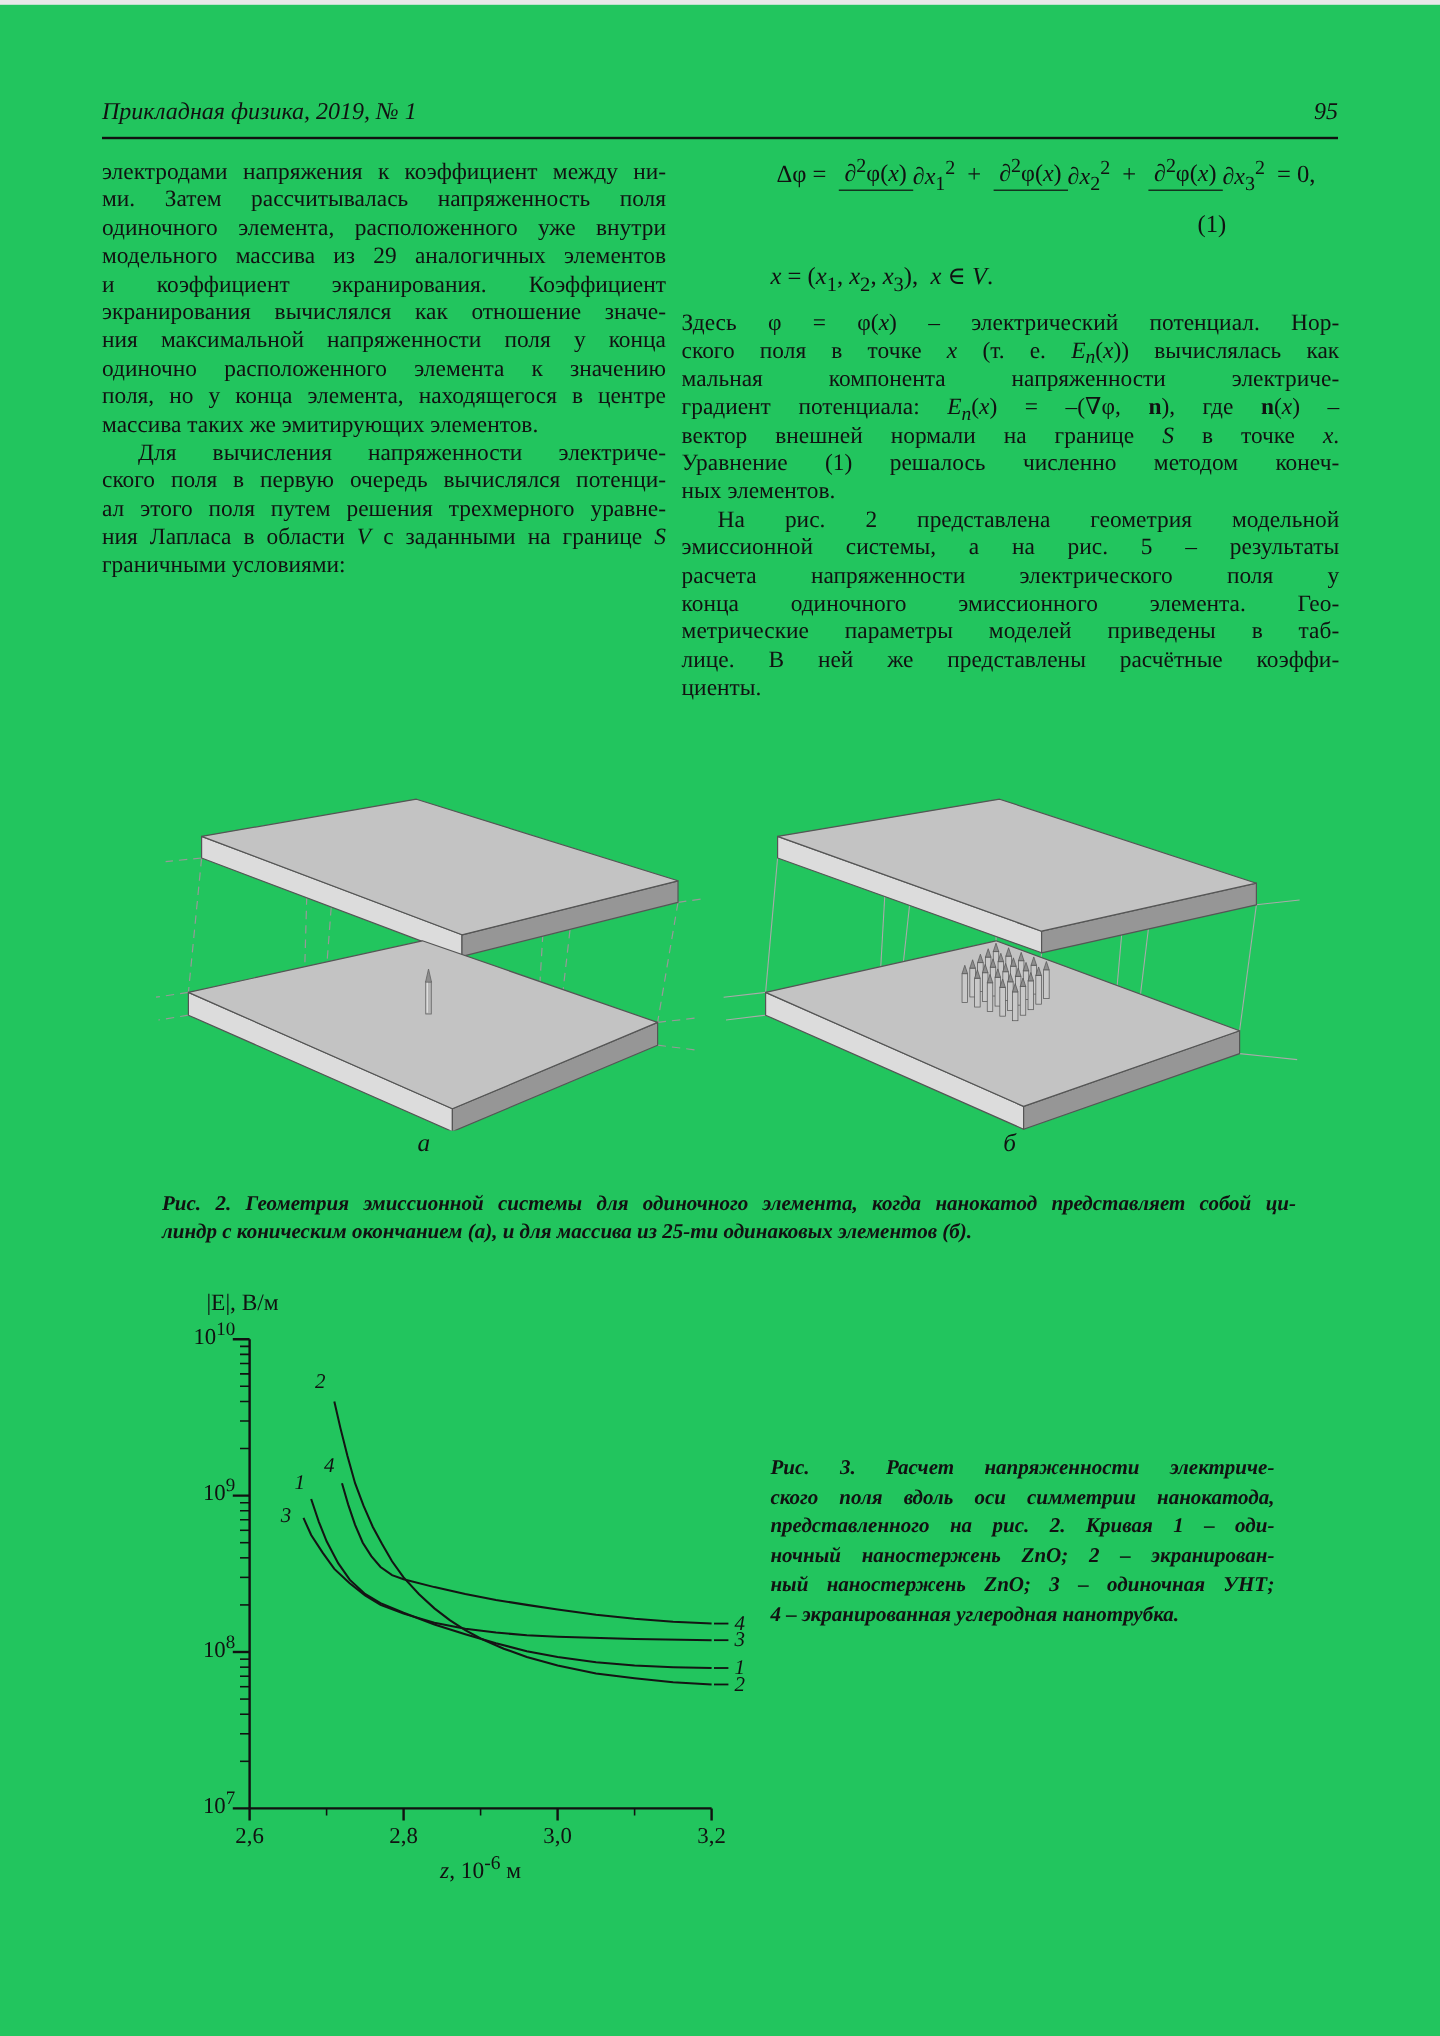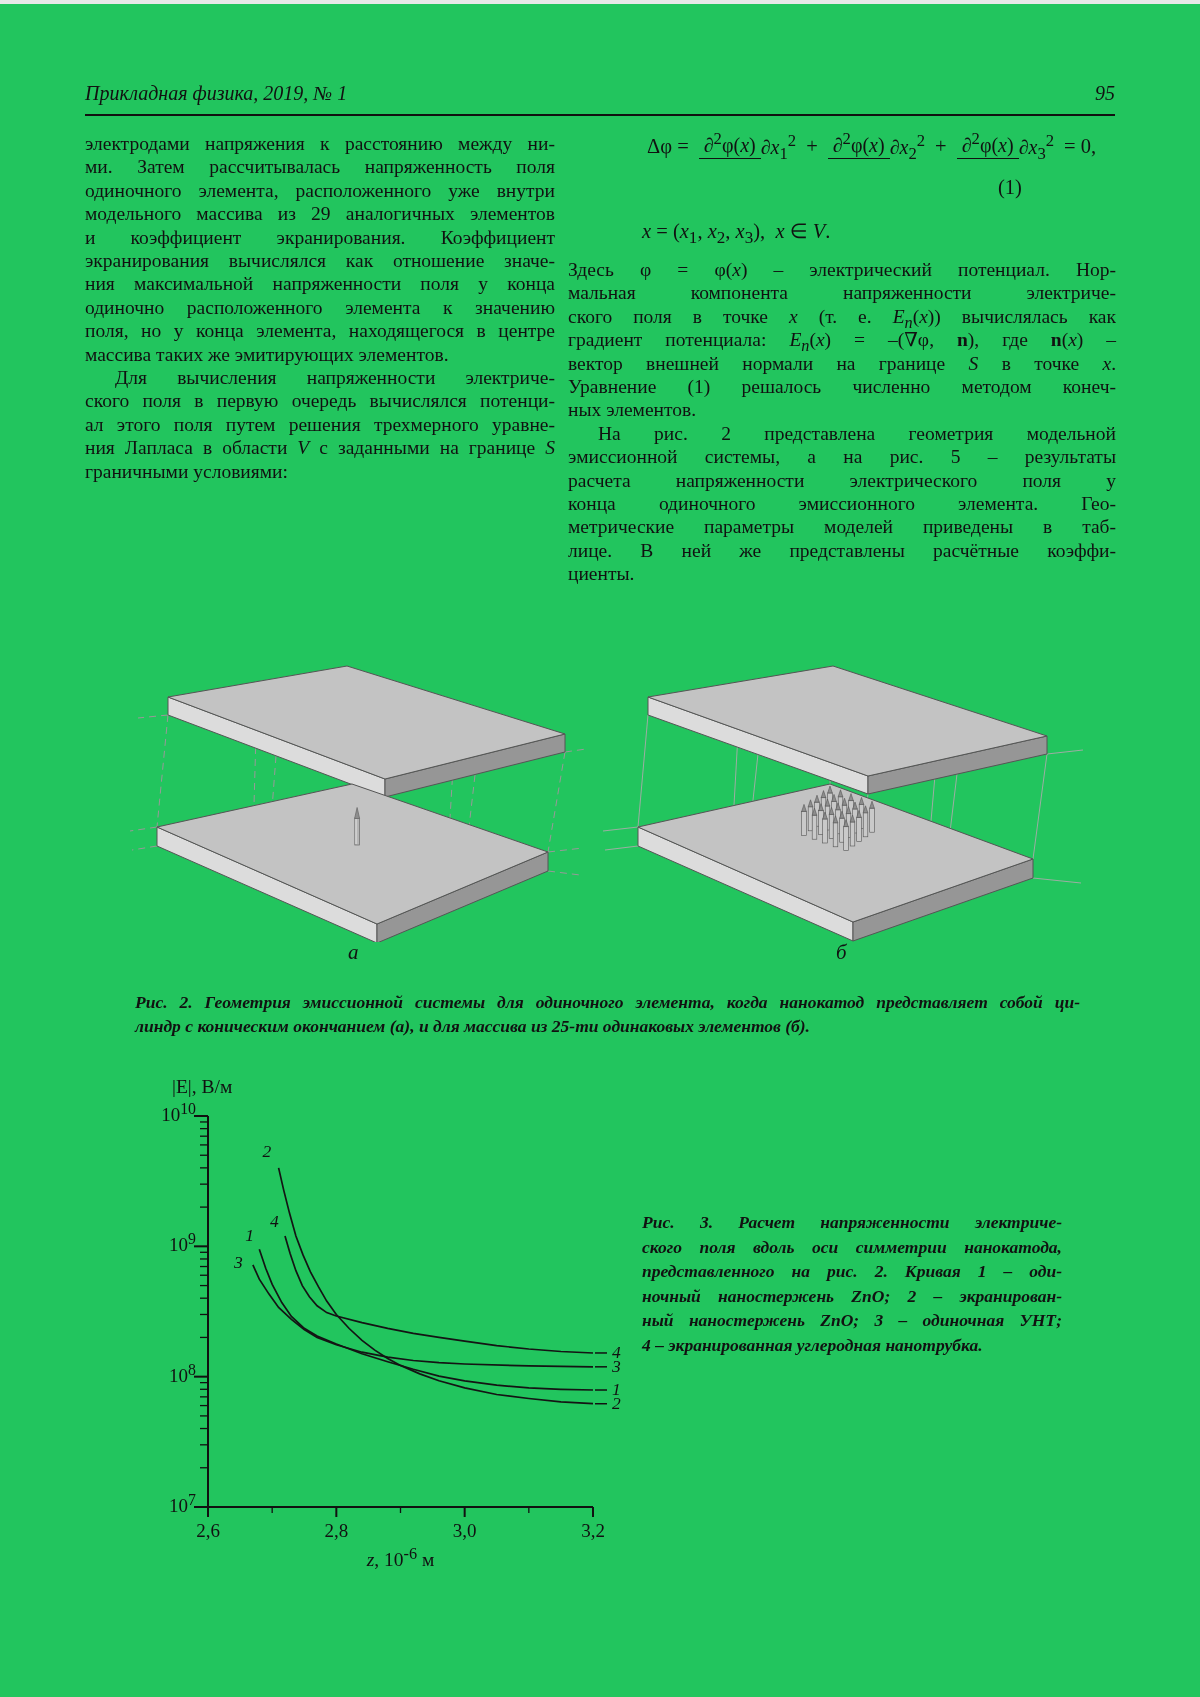--- a/index.html
+++ b/index.html
@@ -17,21 +17,21 @@
   .jl-last { text-align-last:left; }
   .indent > .jl:first-child { text-indent:30px; }
 
   
   .eqn { position:relative; height:126px; }
   .eqn-row { position:absolute; left:74px; top:2px; display:flex; align-items:center; font-size:20.5px; }
   .eqn-row > span { margin:0 5px; }
   .frac { display:inline-flex; flex-direction:row; align-items:center; margin:0 4px; font-size:20px; }
   .frac .num { border-bottom:1.6px solid #111; padding:0 5px 1px 5px; }
   .frac .den { padding-top:1px; }
-  .eqn-l2 { position:absolute; left:74px; top:88px; font-size:20.5px;font-family:Liberation Serif, serif; }
+  .eqn-l2 { position:absolute; left:74px; top:88px; font-size:20.5px; }
   .eqn-no { position:absolute; left:430px; top:44px; font-size:20.5px; }
   sup,sub { line-height:0; }
 
   
   .fig2a { position:absolute; left:128px; top:618px; }
   .fig2b { position:absolute; left:595px; top:612px; }
   .sublab { position:absolute; font-style:italic; font-size:21px; }
   .sublab.a { left:348px; top:936px; }
   .sublab.b { left:836px; top:936px; }
   .cap2 { position:absolute; left:135px; top:986px; width:945px; font-weight:bold; font-style:italic; font-size:17.5px; line-height:24px; }
@@ -54,21 +54,21 @@
 <div class="page">
 
   <div class="hdr">
     <span>Прикладная физика, 2019, № 1</span>
     <span>95</span>
   </div>
   <div class="hdr-rule"></div>
 
   <div class="colL">
     <div>
-        <div class="jl">электродами напряжения к расстоянию между ни-</div>
+        <div class="jl">электродами напряжения к коэффициент между ни-</div>
         <div class="jl">ми. Затем рассчитывалась напряженность поля</div>
         <div class="jl">одиночного элемента, расположенного уже внутри</div>
         <div class="jl">модельного массива из 29 аналогичных элементов</div>
         <div class="jl">и коэффициент экранирования. Коэффициент</div>
         <div class="jl">экранирования вычислялся как отношение значе-</div>
         <div class="jl">ния максимальной напряженности поля у конца</div>
         <div class="jl">одиночно расположенного элемента к значению</div>
         <div class="jl">поля, но у конца элемента, находящегося в центре</div>
         <div class="jl jl-last">массива таких же эмитирующих элементов.</div>
       </div>
@@ -99,22 +99,22 @@
           <span class="num">∂<sup>2</sup>φ(<i>x</i>)</span>
           <span class="den">∂<i>x</i><sub>3</sub><sup>2</sup></span>
         </span>
         <span>= 0,</span>
       </div>
       <div class="eqn-l2"><i>x</i> = (<i>x</i><sub>1</sub>, <i>x</i><sub>2</sub>, <i>x</i><sub>3</sub>),&nbsp;&nbsp;<i>x</i> ∈ <i>V</i>.</div>
       <div class="eqn-no">(1)</div>
     </div>
     <div>
         <div class="jl">Здесь φ = φ(<i>x</i>) – электрический потенциал. Нор-</div>
+        <div class="jl">ского поля в точке <i>x</i> (т. е. <i>E</i><sub><i>n</i></sub>(<i>x</i>)) вычислялась как</div>
         <div class="jl">мальная компонента напряженности электриче-</div>
-        <div class="jl">ского поля в точке <i>x</i> (т. е. <i>E</i><sub><i>n</i></sub>(<i>x</i>)) вычислялась как</div>
         <div class="jl">градиент потенциала: <i>E</i><sub><i>n</i></sub>(<i>x</i>) = –(∇φ, <b>n</b>), где <b>n</b>(<i>x</i>) –</div>
         <div class="jl">вектор внешней нормали на границе <i>S</i> в точке <i>x</i>.</div>
         <div class="jl">Уравнение (1) решалось численно методом конеч-</div>
         <div class="jl jl-last">ных элементов.</div>
       </div>
     <div class="indent">
         <div class="jl">На рис. 2 представлена геометрия модельной</div>
         <div class="jl">эмиссионной системы, а на рис. 5 – результаты</div>
         <div class="jl">расчета напряженности электрического поля у</div>
         <div class="jl">конца одиночного эмиссионного элемента. Гео-</div>

